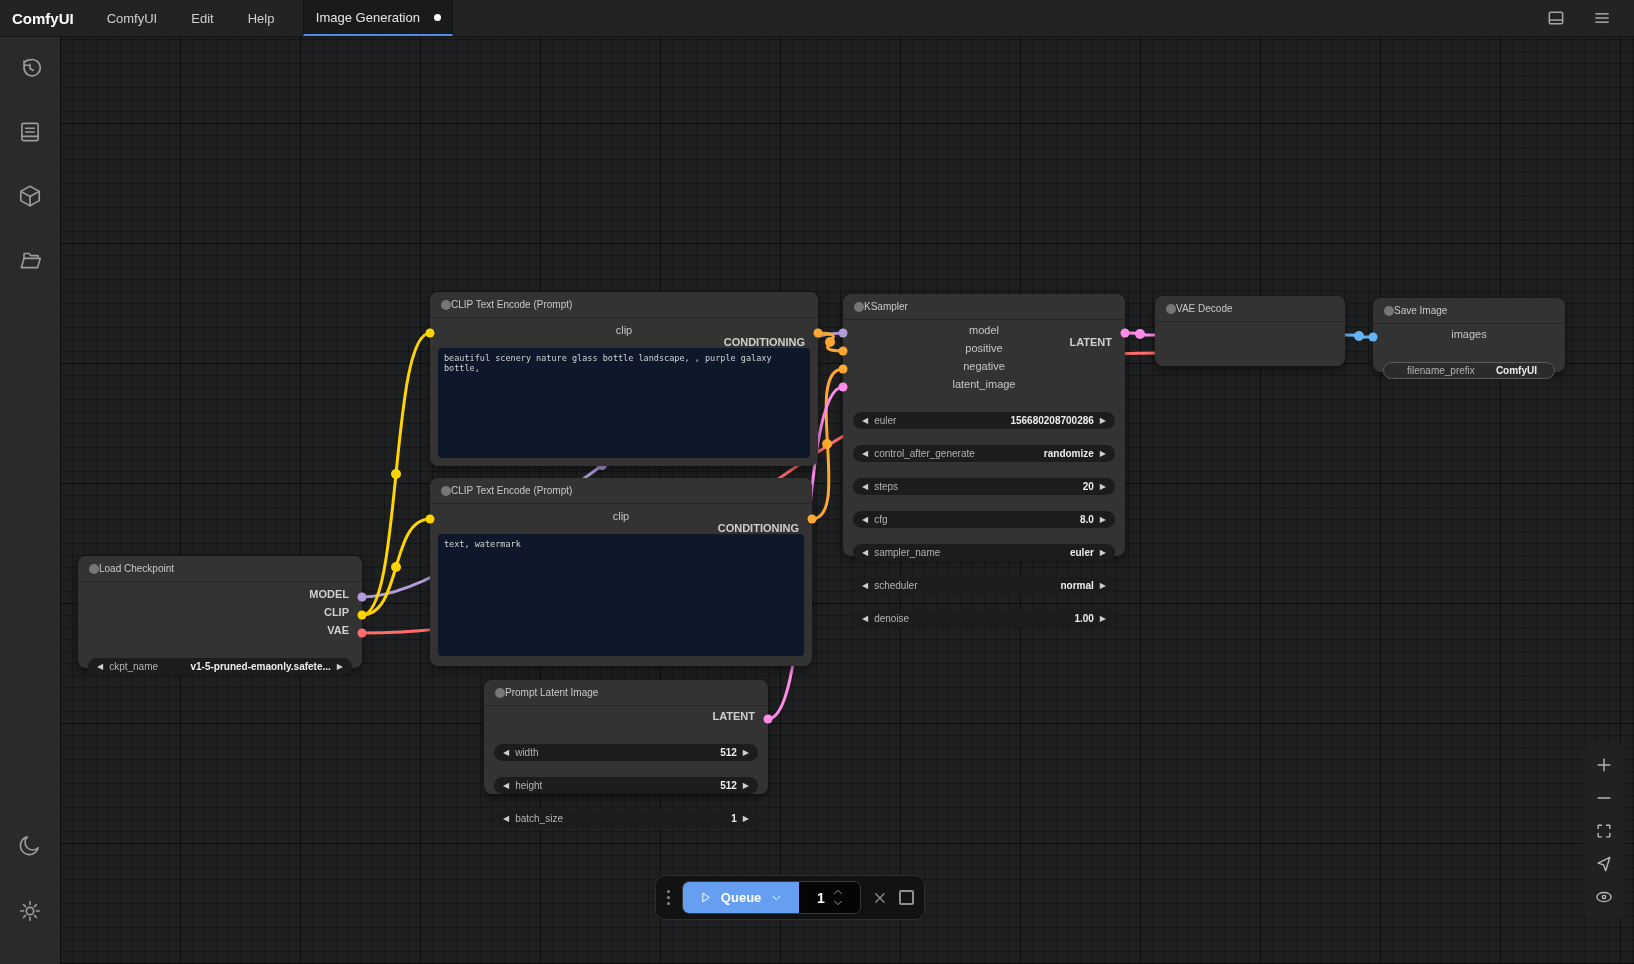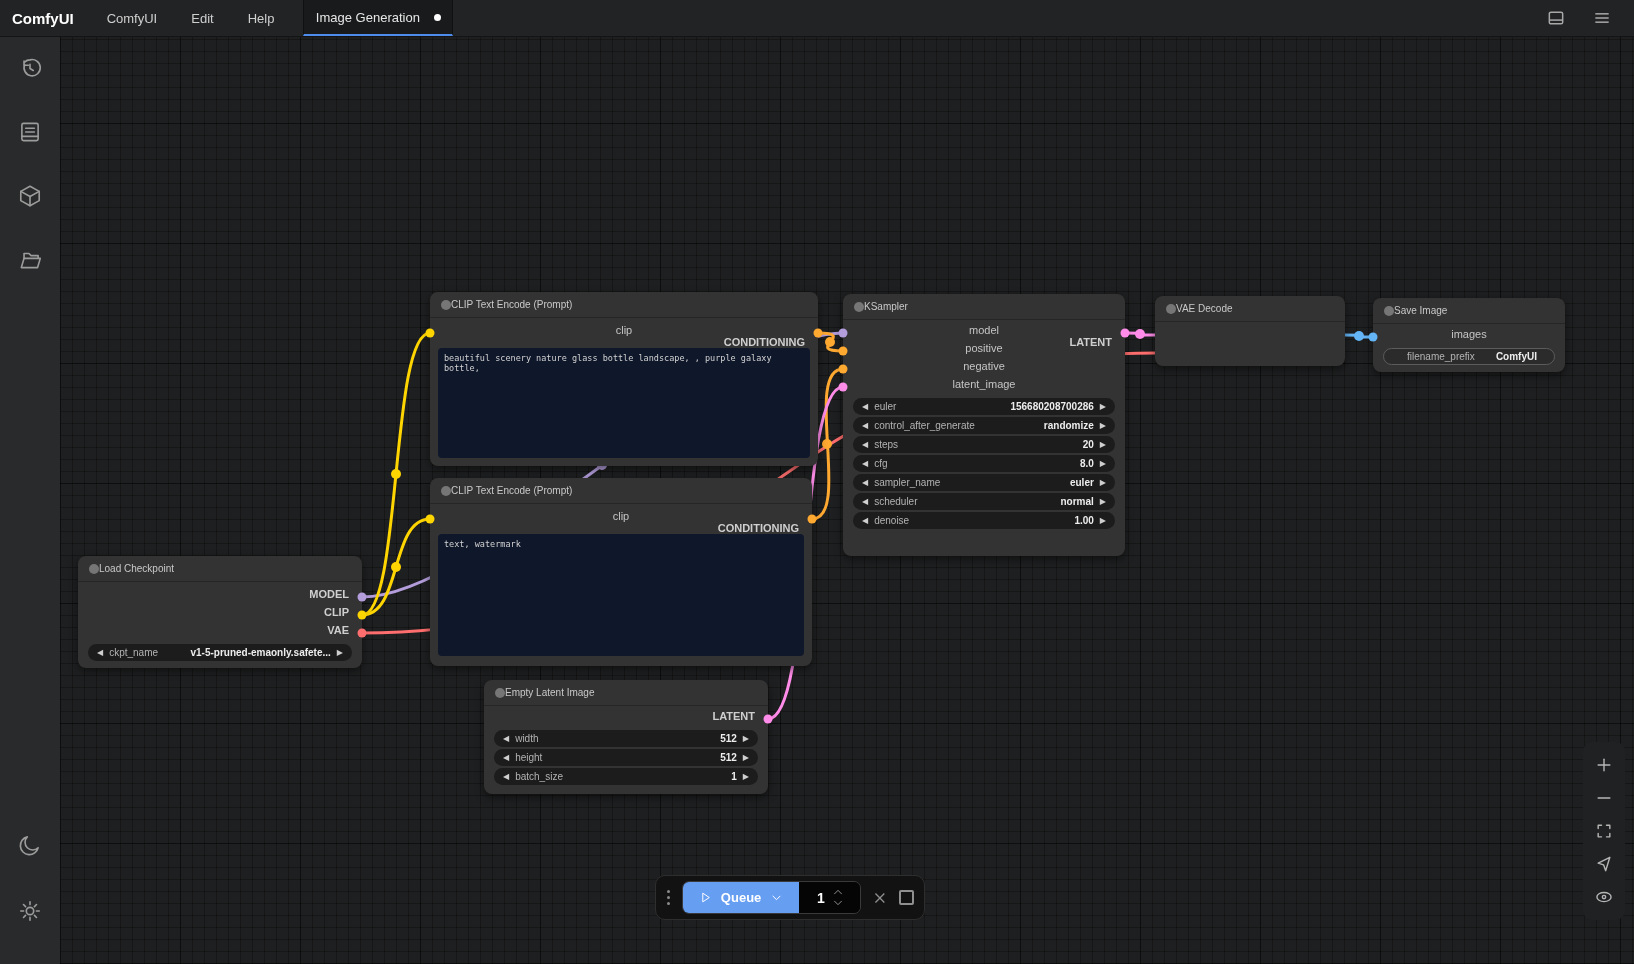--- a/index.html
+++ b/index.html
@@ -53,21 +53,21 @@
   .collapse-dot { width:10px; height:10px; border-radius:50%; background:#767676; flex:0 0 auto; }
   .node-body { padding-top:4px; }
   .slot-row { position:relative; height:18px; display:flex; align-items:center;
               font-size:11px; padding:0 13px;flex-direction:column; }
   .slot-label { color:#c5c5c5; }
   .out-label { margin-left:auto; font-weight:bold; color:#cfcfcf; }
   .dot { position:absolute; width:9px; height:9px; border-radius:50%; top:50%; }
   .dot.in  { left:0;  transform:translate(-50%,-50%); }
   .dot.out { right:0; transform:translate(50%,-50%); }
 
-  .widget { height:17px; background:#1c1c1c; border-radius:9px; margin:2px 10px 0 10px;
+  .widget { height:17px; background:#1c1c1c; border-radius:9px; margin:16px 10px 0 10px;
             display:flex; align-items:center; padding:0 9px; font-size:10px; }
   .widget .arr { color:#cfcfcf; font-size:8px; line-height:1; flex:0 0 auto; }
   .widget .wname { color:#b3b3b3; margin-left:6px; }
   .widget .wval { margin-left:auto; font-weight:bold; color:#ededed; margin-right:6px; }
   .widget.no-arrows { background:#2b2b2b; border:1px solid #5c5c5c; }
   .widget.no-arrows .wname { margin-left:14px; }
   .widget.no-arrows .wval { margin-right:8px; }
 
   .prompt-text { margin:6px 8px 0 8px; background:#0f172a; border-radius:4px;
                  font-family:"DejaVu Sans Mono", monospace; font-size:8.5px; color:#d2d2d2;
@@ -360,21 +360,21 @@
     <div class="widget no-arrows">
       <span class="wname">filename_prefix</span>
       <span class="wval">ComfyUI</span>
     </div>
   </div>
 </div>
 
 <div class="node" id="node-empty-latent">
   <div class="node-header">
     <span class="collapse-dot"></span>
-    <span>Empty Latent Image</span>
+    <span>Prompt Latent Image</span>
   </div>
   <div class="node-body">
     <div class="slot-row">
       <span class="out-label">LATENT</span>
       <span class="dot out" style="background: rgb(255, 140, 233);"></span>
     </div>
     <div class="widget">
       <span class="arr">◀</span>
       <span class="wname">width</span>
       <span class="wval">512</span>

